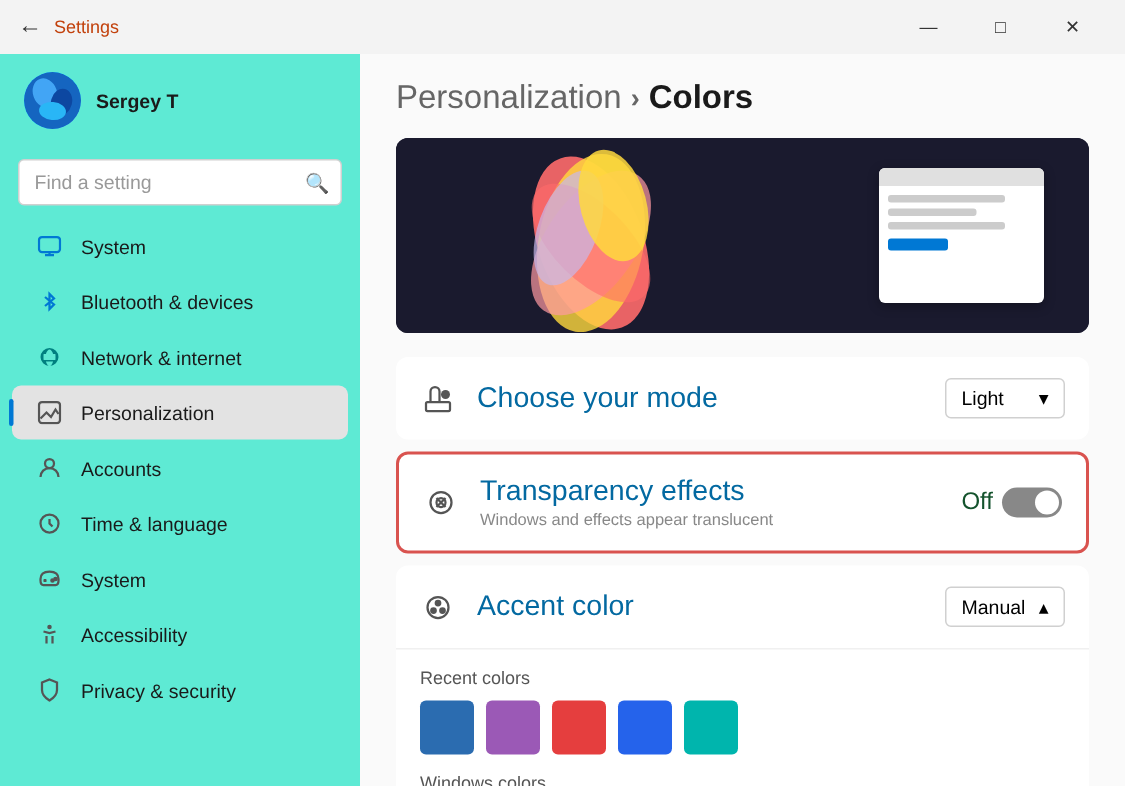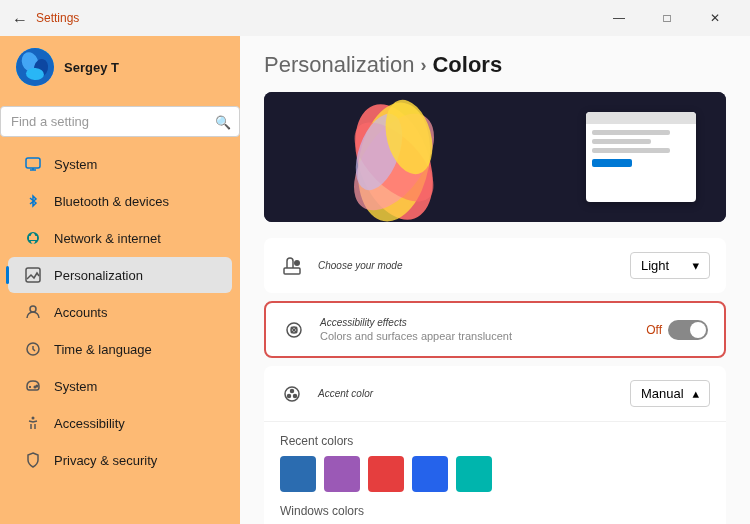--- a/index.html
+++ b/index.html
@@ -50,21 +50,21 @@
 
     
     .app-container {
       display: flex;
       height: calc(524px - 36px);
     }
 
     
     .sidebar {
       width: 240px;
-      background: #fdba74;
+      background: #5eead4;
       padding: 0;
       display: flex;
       flex-direction: column;
       flex-shrink: 0;
     }
 
     
     .user-profile {
       display: flex;
       align-items: center;
@@ -86,21 +86,21 @@
       color: white;
     }
     .user-name {
       font-size: 13px;
       font-weight: 600;
       color: #1a1a1a;
     }
 
     
     .search-box {
-      margin: 4px 0 8px;
+      margin: 4px 12px 8px;
       position: relative;
     }
     .search-input {
       width: 100%;
       padding: 7px 30px 7px 10px;
       border: 1px solid #d0d0d0;
       border-radius: 4px;
       font-size: 13px;
       background: white;
       color: #333;
@@ -251,24 +251,23 @@
       display: flex;
       align-items: center;
       justify-content: center;
       color: #555;
       flex-shrink: 0;
     }
     .row-text {
       flex: 1;
     }
     .row-title {
-      font-size: 10px;
+      font-size: 19px;
       font-weight: 500;
-      color: #404040;
-      font-style: italic;
+      color: #0369a1;
     }
     .row-desc {
       font-size: 11px;
       color: #888;
       margin-top: 2px;
     }
     .row-control {
       display: flex;
       align-items: center;
       gap: 8px;
@@ -291,22 +290,22 @@
       justify-content: space-between;
     }
 
     
     .toggle-wrap {
       display: flex;
       align-items: center;
       gap: 6px;
     }
     .toggle-label {
-      font-size: 12px;
-      color: #c2410c;
+      font-size: 16px;
+      color: #14532d;
     }
     .toggle {
       width: 40px;
       height: 20px;
       background: #888;
       border-radius: 10px;
       position: relative;
       cursor: pointer;
     }
     .toggle.off { background: #888; }
@@ -586,22 +585,22 @@
     <div class="highlight-card">
       <div class="settings-row">
         <span class="row-icon">
           <svg width="20" height="20" viewBox="0 0 20 20" fill="none" stroke="#555" stroke-width="1.5">
               <circle cx="10" cy="10" r="7" stroke="#555"></circle>
               <path d="M7 7l6 6M13 7l-6 6" stroke="#555"></path>
               <circle cx="10" cy="10" r="3" stroke="#555"></circle>
             </svg>
         </span>
         <div class="row-text">
-          <div class="row-title">Accessibility effects</div>
-          <div class="row-desc">Colors and surfaces appear translucent</div>
+          <div class="row-title">Transparency effects</div>
+          <div class="row-desc">Windows and effects appear translucent</div>
         </div>
         <div class="row-control toggle-wrap">
           <span class="toggle-label">Off</span>
           <div class="toggle off">
             <div class="toggle-knob"></div>
           </div>
         </div>
       </div>
     </div>
 

